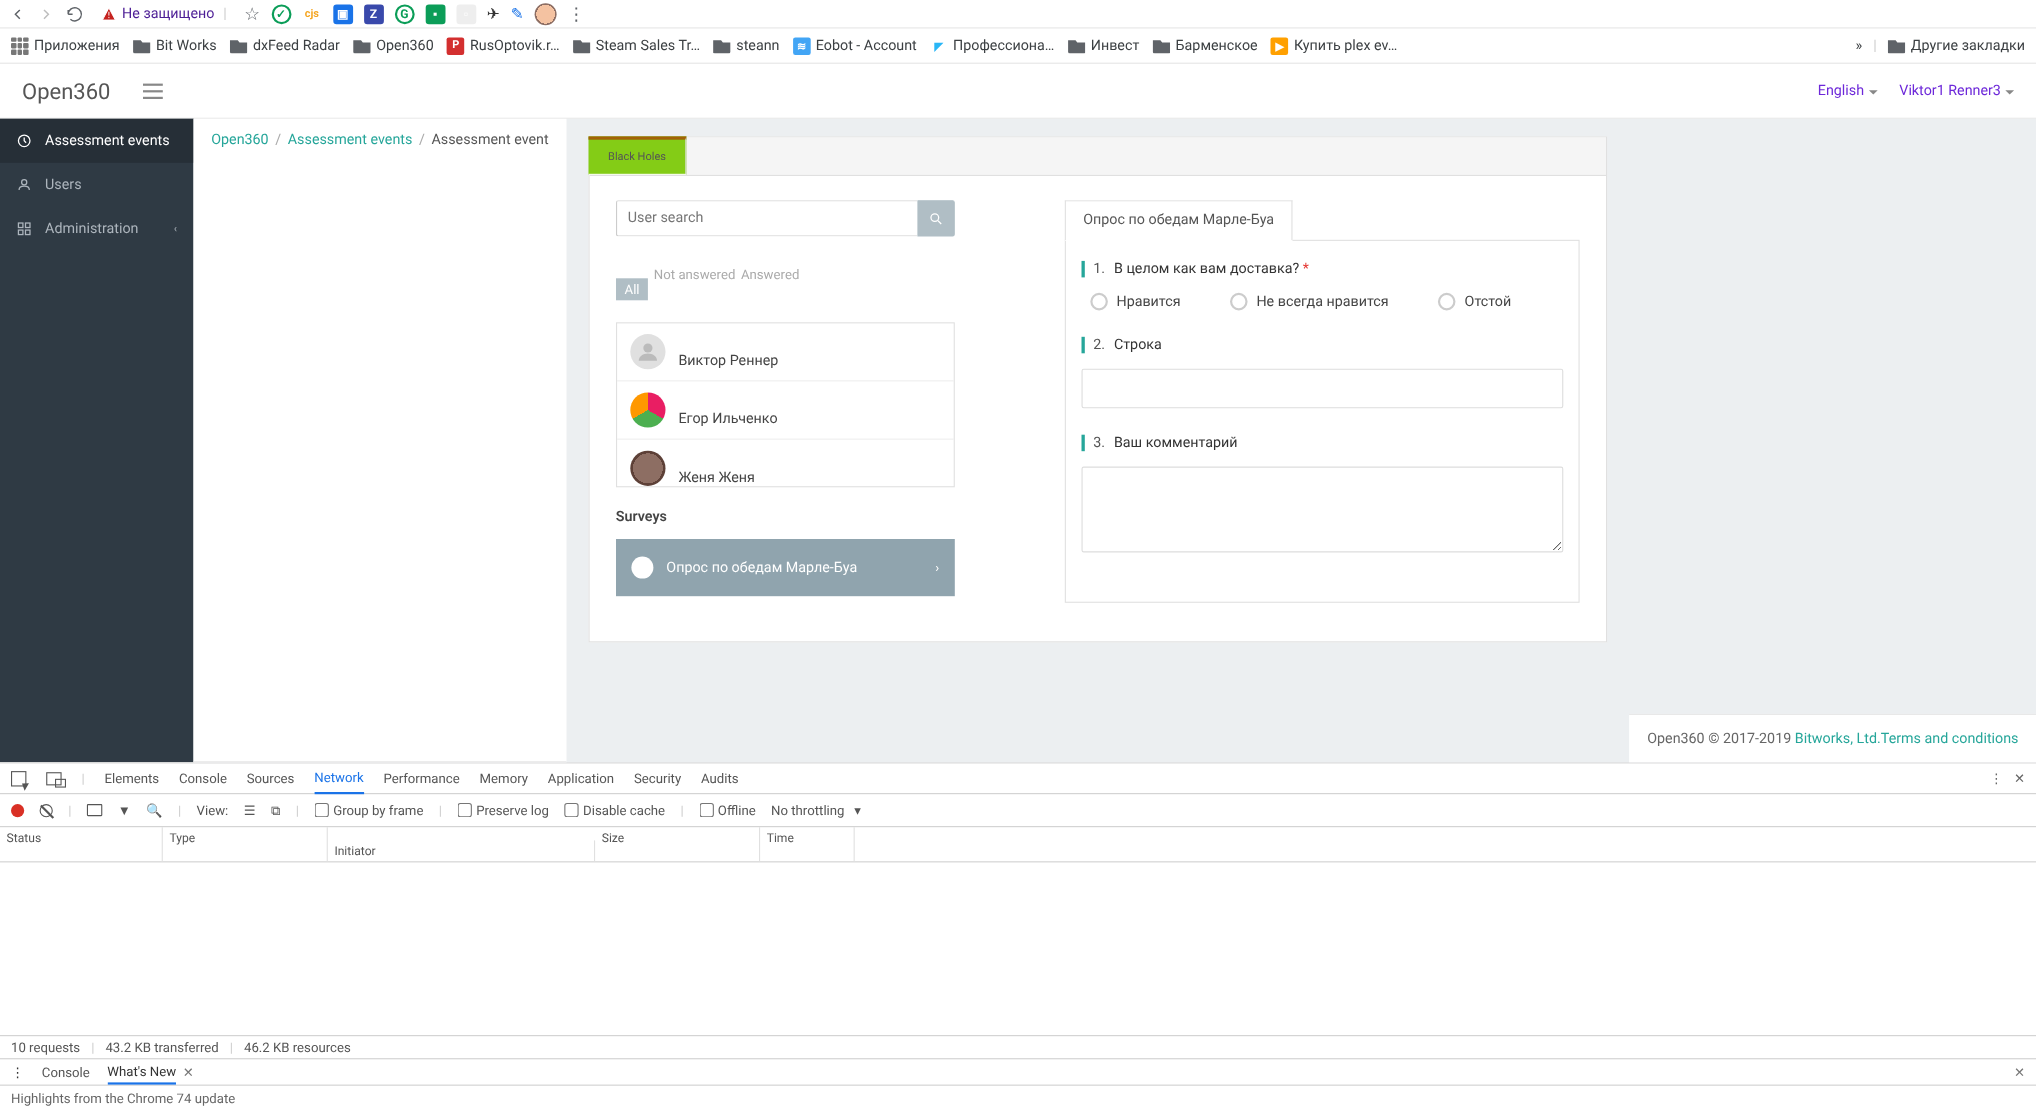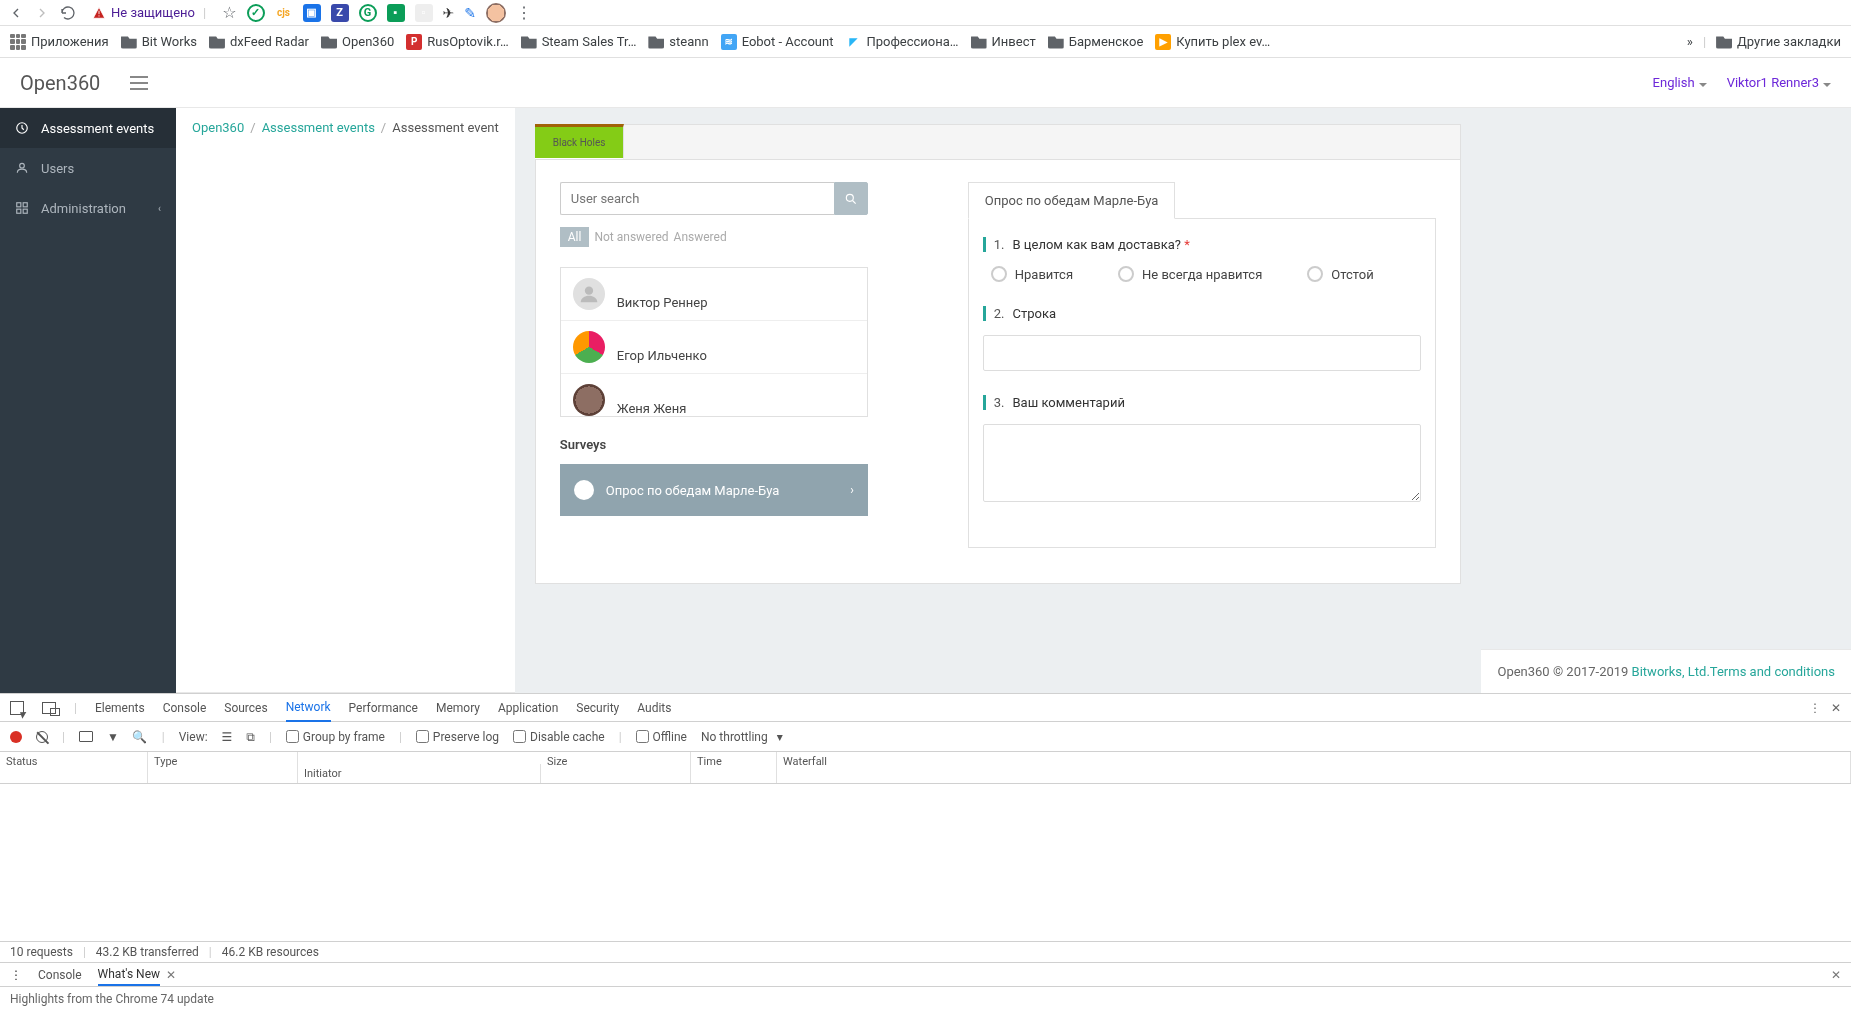--- a/index.html
+++ b/index.html
@@ -50,21 +50,21 @@
 .tab-bar { display:flex; background:#f5f5f5; border-bottom:1px solid #e0e0e0;}
 .tab { background:#84cc16; padding:10px 18px; font-size:10px; color:#555; border-right:1px solid #e0e0e0; border-top:3px solid #a16207; margin-top:-1px; margin-left:-1px; border-bottom:1px solid #fff;}
 .panel-body { display:flex; padding:22px 24px; gap:100px;}
 
 .left-col { display:flex; flex-direction:column; width:308px; }
 .search-row { display:flex; }
 .search-input { flex:1; border:1px solid #ccc; border-right:none; border-radius:2px 0 0 2px; padding:8px 10px; font-size:13px; }
 .search-btn { width:34px; background:#b0bec5; border:1px solid #b0bec5; display:flex; align-items:center; justify-content:center; border-radius:0 2px 2px 0;}
 .search-btn svg{width:14px;height:14px;stroke:#fff;stroke-width:2;fill:none;}
 .filter-row { display:flex; gap:5px; margin-top:12px; font-size:12px; align-items:center;}
-.filter-all { background:#b0bec5; color:#fff; padding:3px 8px; font-size:12px;}
+.filter-all { background:#b0bec5; color:#fff; padding:3px 8px; font-size:12px;margin-top:26px;}
 .filter-gray { color:#aaa; }
 
 .user-list { margin-top:20px; border:1px solid #e0e0e0; height:150px; overflow-y:auto; position:relative;}
 .user-row { display:flex; align-items:flex-end; gap:12px; padding:10px 12px; border-bottom:1px solid #eee; font-size:13px; color:#444;}
 .avatar { width:32px; height:32px; border-radius:50%; background:#e0e0e0; display:inline-flex; align-items:center; justify-content:center;}
 .avatar.c2 { background: conic-gradient(#e91e63 0 120deg,#4caf50 120deg 240deg,#ff9800 240deg 360deg);}
 .avatar.c3 { background: radial-gradient(circle,#8d6e63 0 60%,#5d4037 60% 100%);}
 
 .surveys-title { font-size:13px; font-weight:600; color:#444; margin-top:20px;}
 .survey-card { margin-top:12px; background:#90a4ae; color:#fff; padding:16px 14px; display:flex; align-items:center; gap:12px; font-size:13px;}
@@ -422,21 +422,20 @@
         <span>Offline</span>
       </label>
     <span><span>No throttling</span> &nbsp; ▾</span>
   </div>
   <div class="dt-headers">
     <span style="width:148px;">Status</span>
     <span style="width:150px;">Type</span>
     <span style="width:243px;margin-top:12px;">Initiator</span>
     <span style="width:150px;">Size</span>
     <span style="width:86px;">Time</span>
-    <span style="flex:1">Waterfall</span>
   </div>
   <div class="dt-status">
     <span>10 requests</span>
       <span class="pipe">|</span>
     <span>43.2 KB transferred</span>
       <span class="pipe">|</span>
     <span>46.2 KB resources</span>
   </div>
   <div class="dt-drawer-tabs">
     <span>⋮</span>

